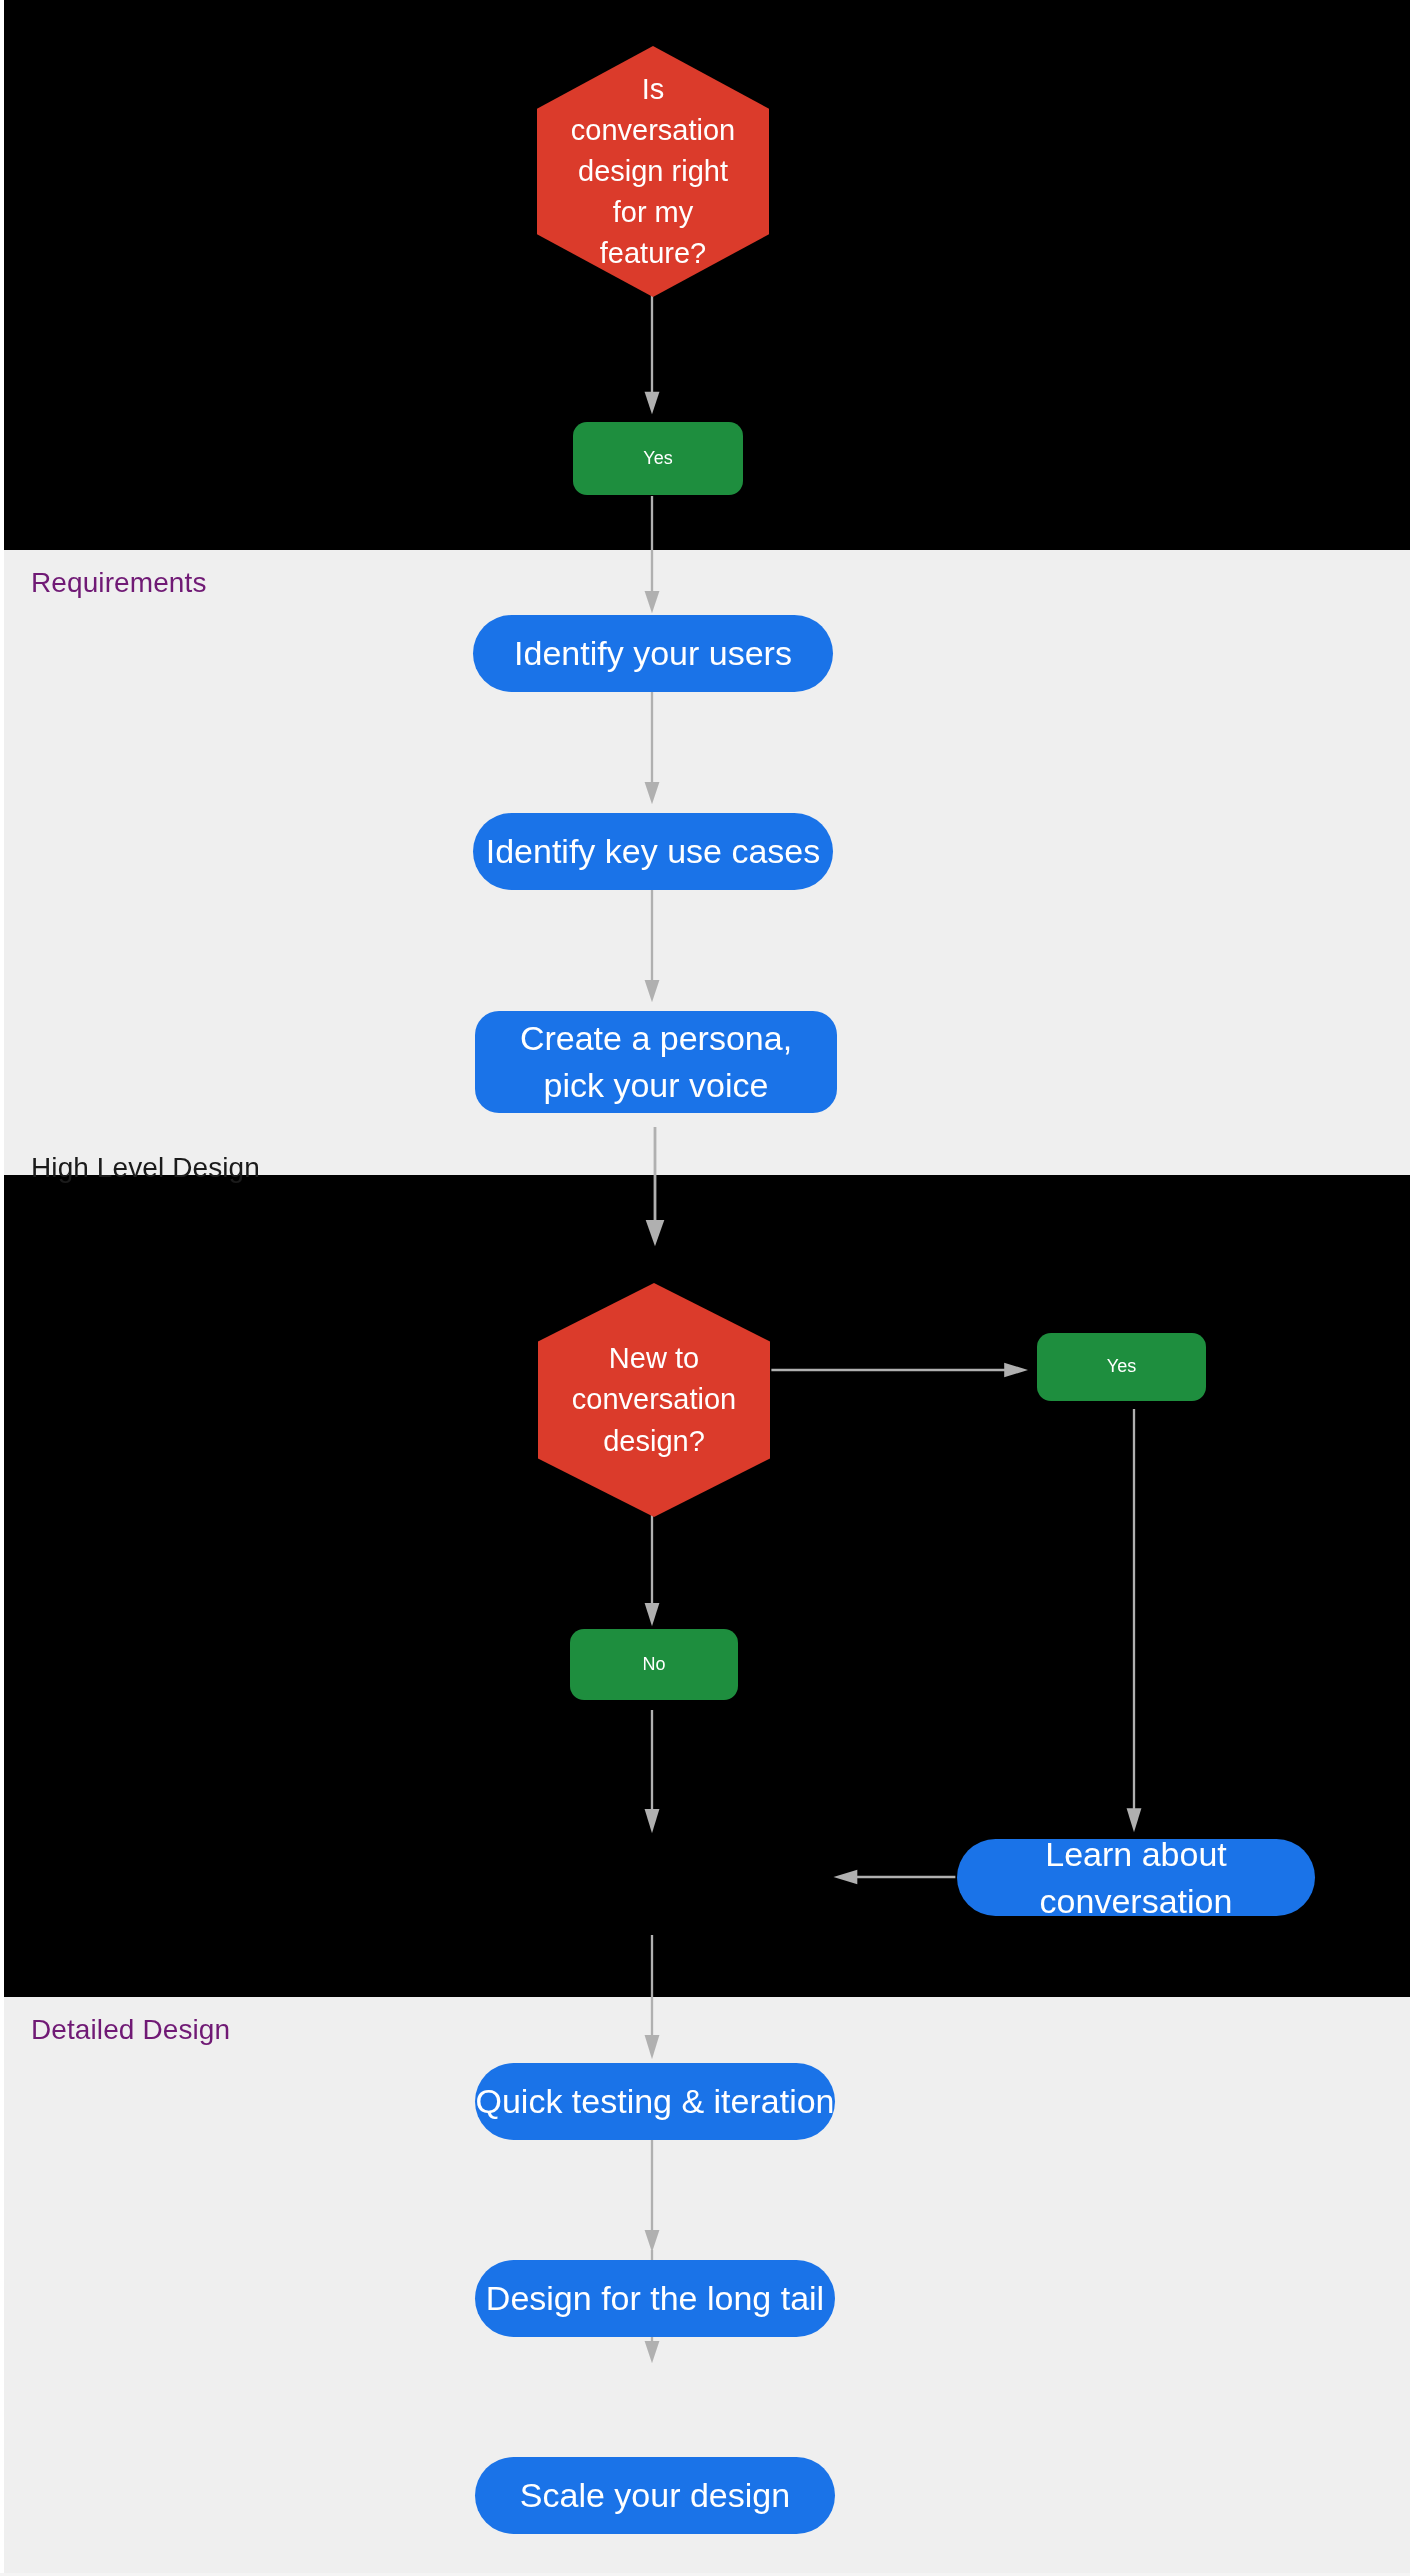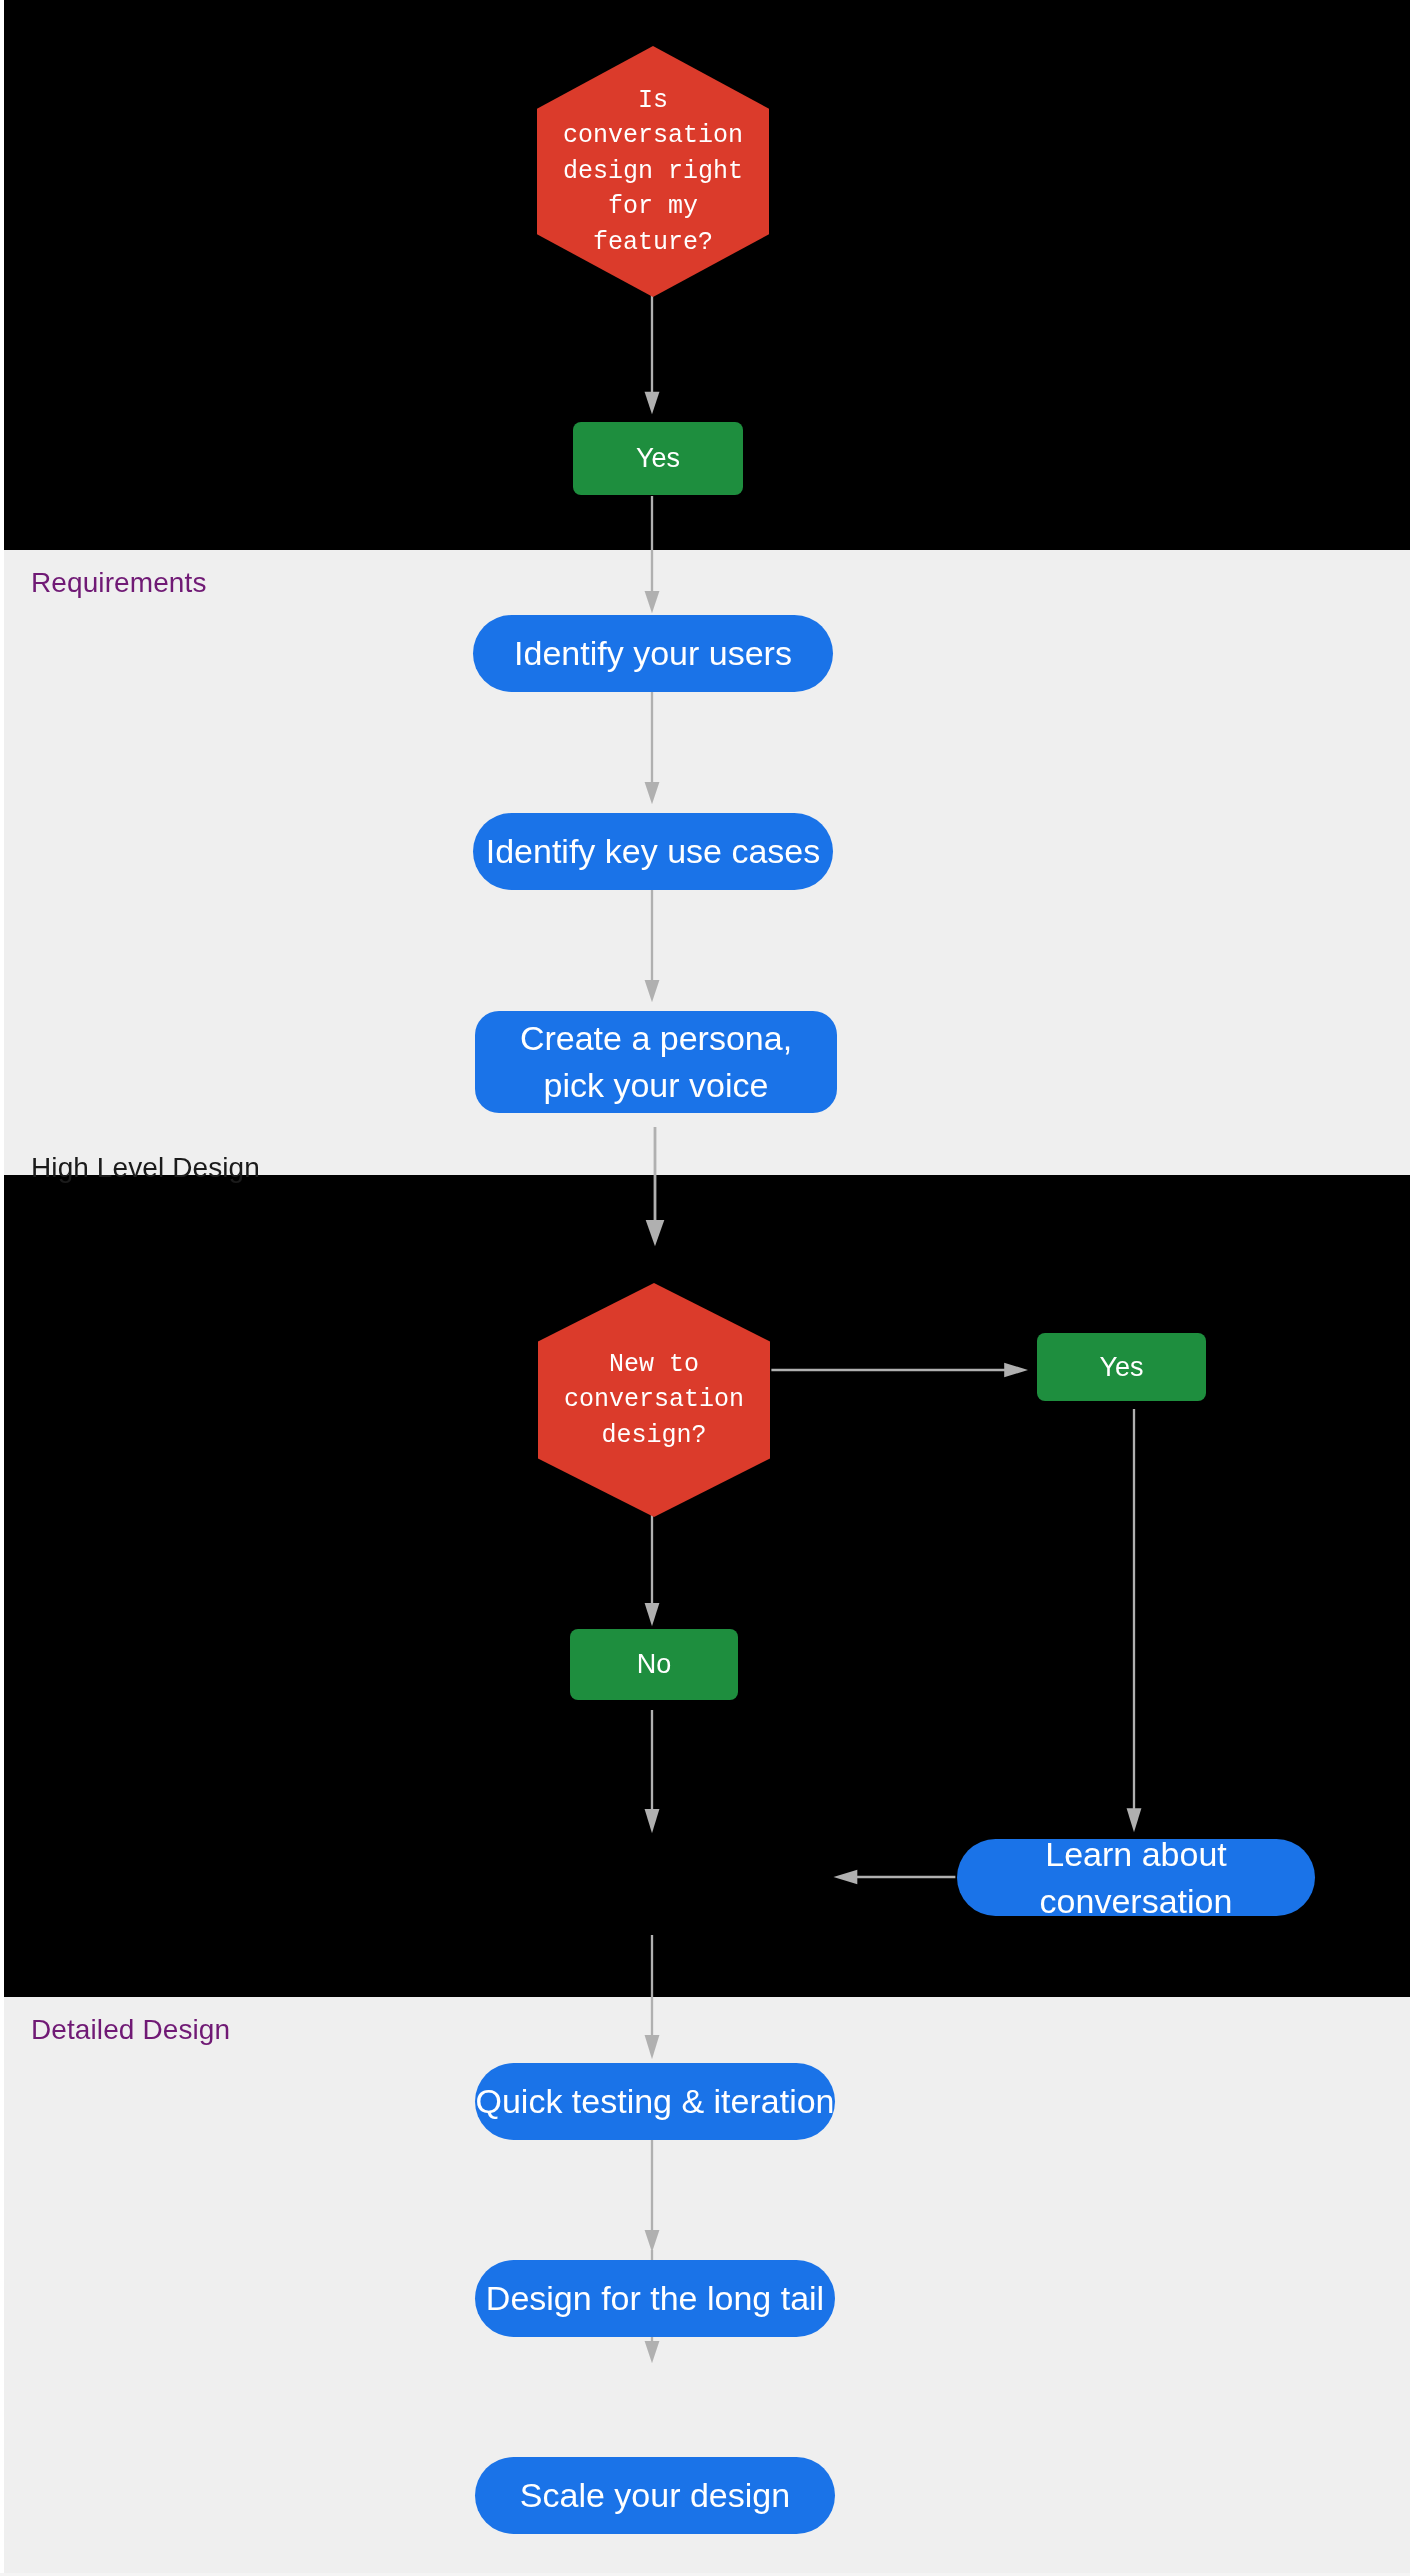--- a/index.html
+++ b/index.html
@@ -76,30 +76,29 @@
     align-items: center;
     justify-content: center;
     text-align: center;
     color: #ffffff;
     box-sizing: border-box;
   }
 
   .node-hex {
     background: #db3b2b;
     clip-path: polygon(50% 0%, 100% 25%, 100% 75%, 50% 100%, 0% 75%, 0% 25%);
-    font-size: 25px;
+    font-size: 29px;
     line-height: 1.42;
     padding: 0 20.4px;
-    font-family: Liberation Mono, monospace;
   }
 
   .node-green {
     background: #1e8e3e;
-    border-radius: 8px;
-    font-size: 27px;
+    border-radius: 14px;
+    font-size: 18px;
     line-height: 1.2;
   }
 
   .node-blue {
     background: #1a73e8;
     font-size: 34px;
     line-height: 1.38;
   }
   .node-blue.pill      { border-radius: 927px; }
   .node-blue.pill-soft { border-radius: 24px; }

